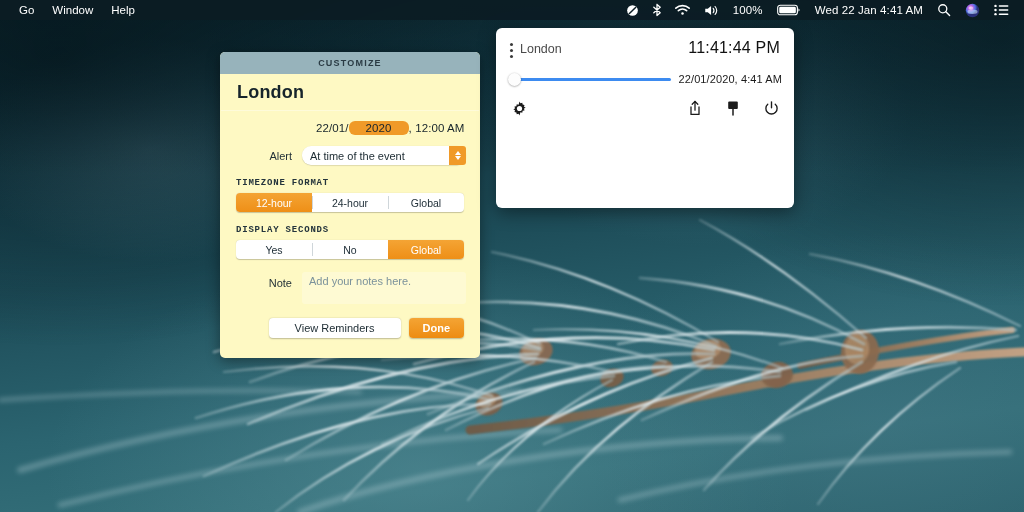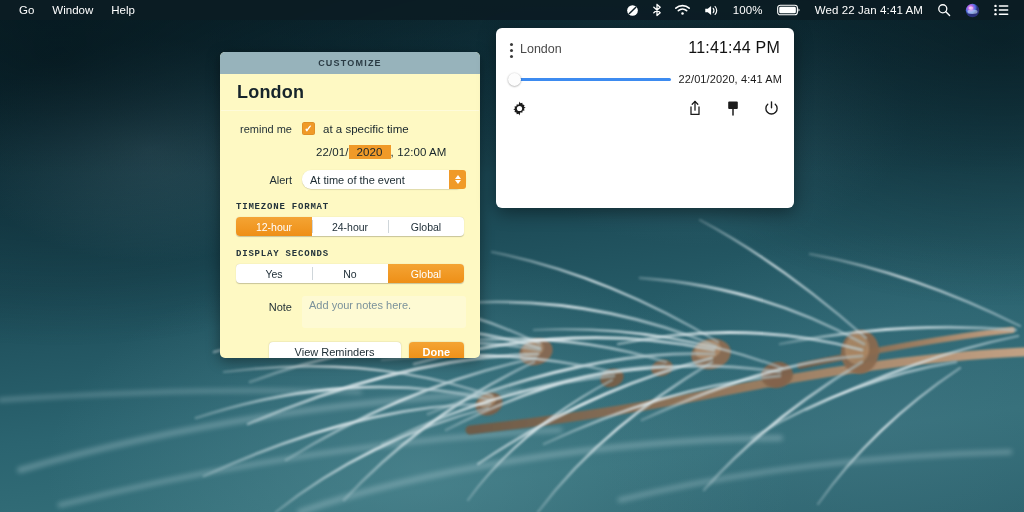--- a/index.html
+++ b/index.html
@@ -87,21 +87,21 @@
   .cz-checkbox {
     width: 13px; height: 13px; border-radius: 2.5px;
     background: #f09a28; display: flex; align-items: center; justify-content: center;
     flex: none; box-shadow: inset 0 0 0 .5px rgba(0,0,0,.12);
   }
   .cz-check-glyph { color: #fff; font-size: 10px; line-height: 1; font-weight: 700; }
   .cz-check-text { font-size: 11.5px; margin-left: 8px; color: #16242b; }
 
   #row-date { margin-top: 10px; padding-left: 96px; }
   .date-text { font-size: 11.5px; color: #16242b; letter-spacing: .1px; }
-  .date-hl { background: #f09a28; color: #16242b; border-radius: 0; padding: 1px 8px; }
+  .date-hl { background: #f09a28; color: #16242b; border-radius: 6px; padding: 1px 17px; }
 
   #row-alert { margin-top: 11px; }
   #alert-select {
     flex: 1; height: 19px; background: #fff; border-radius: 9px;
     display: flex; align-items: center; position: relative;
     box-shadow: 0 .5px 1px rgba(0,0,0,.22);
   }
   #alert-value { font-size: 11px; color: #1b2a31; padding-left: 8px; }
   #alert-stepper {
     position: absolute; right: 0; top: 0; width: 17px; height: 19px;
@@ -405,27 +405,20 @@
   </div>
 
   <div id="customize">
     <div id="cz-header">
       <div id="cz-header-title">CUSTOMIZE</div>
     </div>
 
     <div id="cz-city">London</div>
     <div id="cz-divider"></div>
 
-    <div class="cz-row" id="row-remind">
-      <div class="cz-label">remind me</div>
-      <div class="cz-checkbox">
-        <span class="cz-check-glyph">✓</span>
-      </div>
-      <div class="cz-check-text">at a specific time</div>
-    </div>
 
     <div class="cz-row" id="row-date">
       <span class="date-text">22/01/</span>
         <span class="date-text date-hl">2020</span>
         <span class="date-text">, 12:00 AM</span>
     </div>
 
     <div class="cz-row" id="row-alert">
       <div class="cz-label">Alert</div>
       <div id="alert-select">

